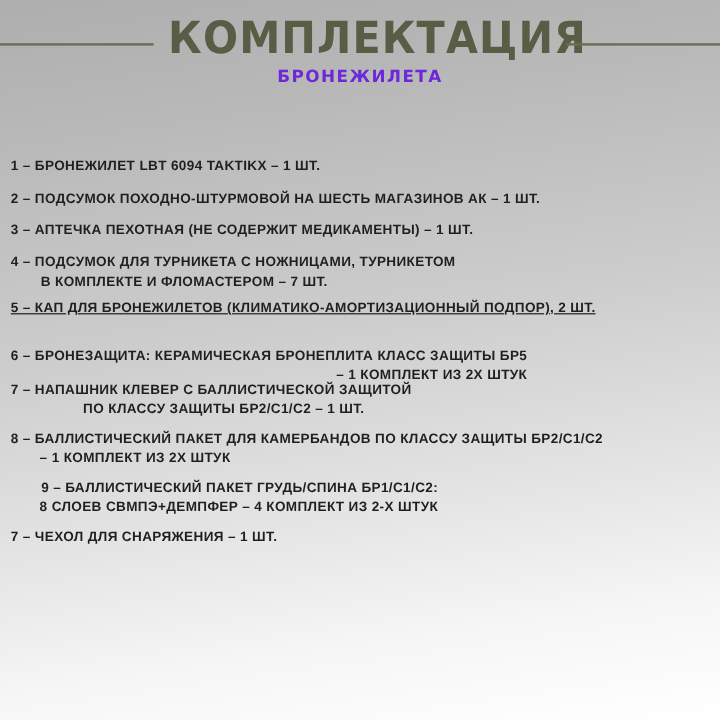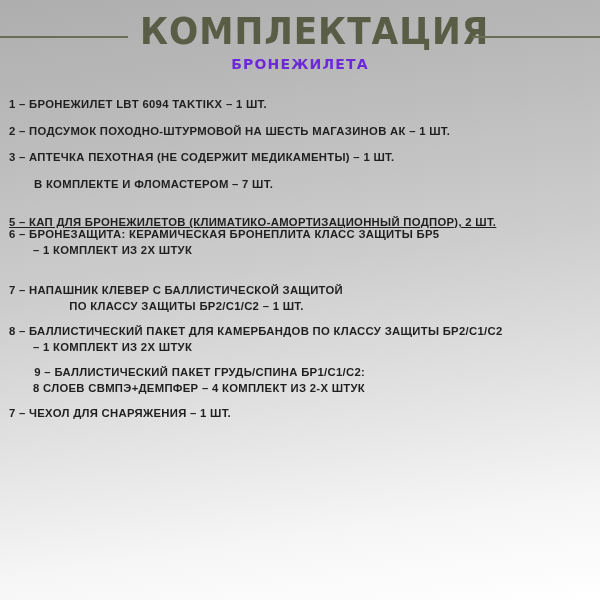--- a/index.html
+++ b/index.html
@@ -73,20 +73,21 @@
     }
     .item {
       position: absolute;
       left: 0;
       font-weight: bold;
       font-size: 11.3px;
       letter-spacing: 0.3px;
       color: #1f1f1f;
       line-height: 16px;
       white-space: nowrap;
+      margin-top: 35px;
     }
     .item .line2 {
       display: block;
     }
   </style>
 </head>
 <body>
 
 <div class="header">
   <div class="title-row">
@@ -101,26 +102,27 @@
   <li class="item" style="top:0px;">
     <span>1 – БРОНЕЖИЛЕТ LBT 6094 TAKTIKX – 1 ШТ.</span>
   </li>
   <li class="item" style="top:27px;">
     <span>2 – ПОДСУМОК ПОХОДНО-ШТУРМОВОЙ НА ШЕСТЬ МАГАЗИНОВ АК – 1 ШТ.</span>
   </li>
   <li class="item" style="top:53px;">
     <span>3 – АПТЕЧКА ПЕХОТНАЯ (НЕ СОДЕРЖИТ МЕДИКАМЕНТЫ) – 1 ШТ.</span>
   </li>
   <li class="item" style="top:80px;">
+    <span class="line1">4 – ПОДСУМОК ДЛЯ ТУРНИКЕТА С НОЖНИЦАМИ, ТУРНИКЕТОМ</span>
     <span class="line2" style="padding-left:25px;">В КОМПЛЕКТЕ И ФЛОМАСТЕРОМ – 7 ШТ.</span>
   </li>
   <li class="item" style="top:118px;text-decoration:underline;">
     <span>5 – КАП ДЛЯ БРОНЕЖИЛЕТОВ (КЛИМАТИКО-АМОРТИЗАЦИОННЫЙ ПОДПОР), 2 ШТ.</span>
   </li>
-  <li class="item" style="top:130px;">
+  <li class="item" style="top:158px;text-align:right;">
     <span class="line1">6 – БРОНЕЗАЩИТА: КЕРАМИЧЕСКАЯ БРОНЕПЛИТА КЛАСС ЗАЩИТЫ БР5</span>
     <span class="line2" style="padding-left:24px;">– 1 КОМПЛЕКТ ИЗ 2Х ШТУК</span>
   </li>
   <li class="item" style="top:186px;text-align:center;">
     <span class="line1">7 – НАПАШНИК КЛЕВЕР С БАЛЛИСТИЧЕСКОЙ ЗАЩИТОЙ</span>
     <span class="line2" style="padding-left:21px;">ПО КЛАССУ ЗАЩИТЫ БР2/С1/С2 – 1 ШТ.</span>
   </li>
   <li class="item" style="top:227px;">
     <span class="line1">8 – БАЛЛИСТИЧЕСКИЙ ПАКЕТ ДЛЯ КАМЕРБАНДОВ ПО КЛАССУ ЗАЩИТЫ БР2/С1/С2</span>
     <span class="line2" style="padding-left:24px;">– 1 КОМПЛЕКТ ИЗ 2Х ШТУК</span>

